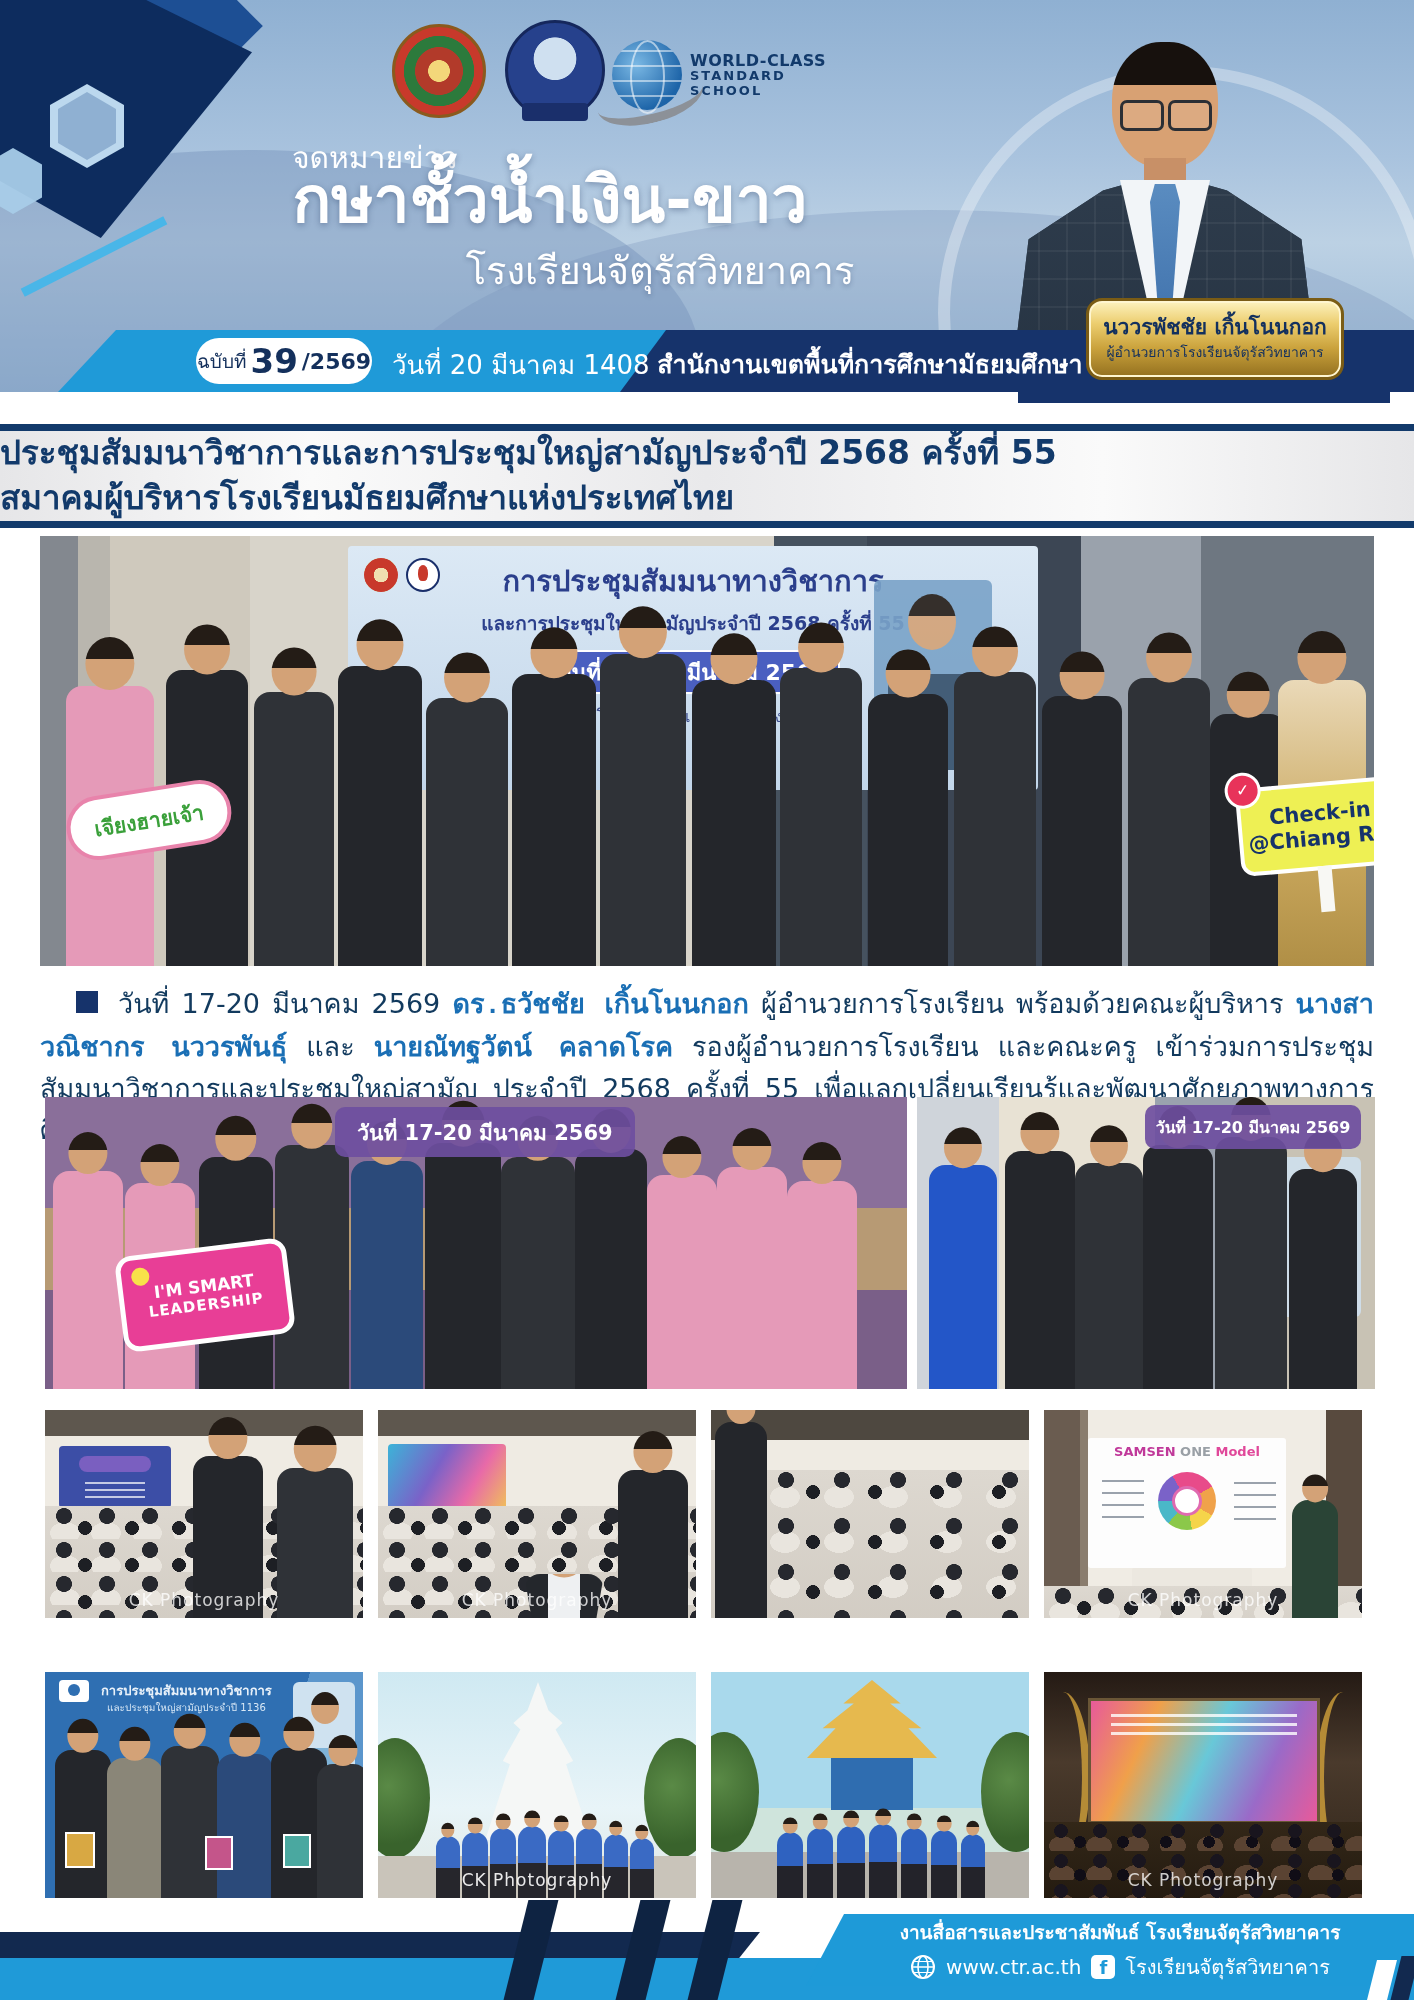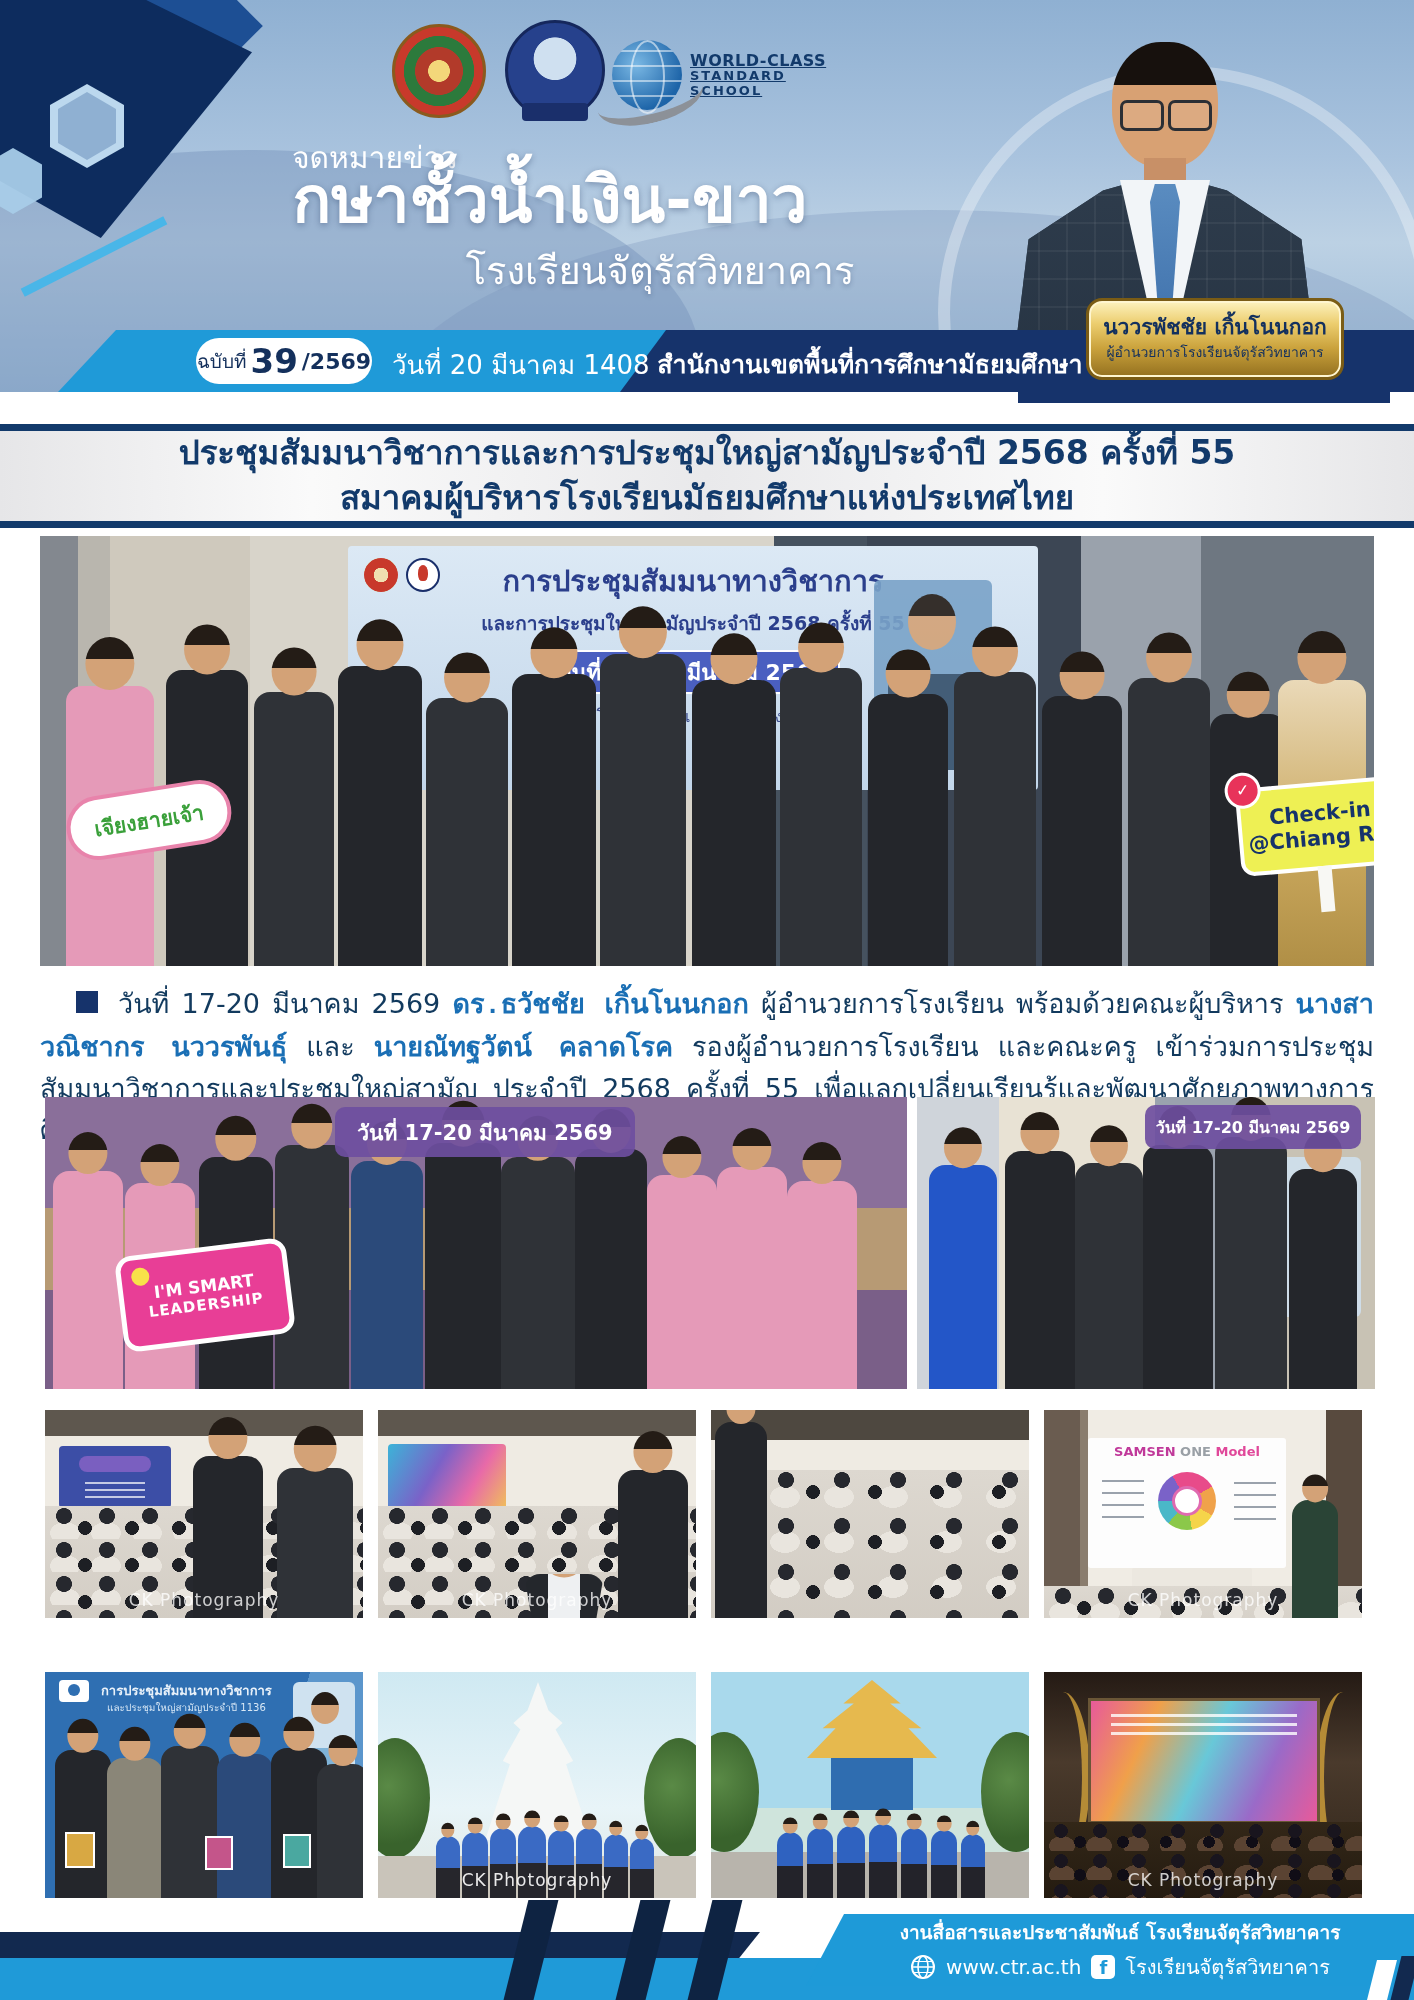--- a/index.html
+++ b/index.html
@@ -26,21 +26,21 @@
     background:radial-gradient(circle at 50% 38%,#cfe0f0 0 28%,#26418c 29% 100%);}
   .logo2 i{position:absolute;left:14px;bottom:-4px;width:66px;height:18px;background:#1a2f6b;border-radius:4px;display:block;}
   .wcss{position:absolute;left:612px;top:40px;display:flex;align-items:center;gap:8px;}
   .wcss .globe{width:70px;height:70px;border-radius:50%;position:relative;
     background:repeating-linear-gradient(0deg,transparent 0 13px,rgba(255,255,255,.5) 13px 15px),
                radial-gradient(circle at 35% 35%,#7ab8e4,#1d64a8 72%);}
   .wcss .globe::before{content:"";position:absolute;left:26%;top:0;width:44%;height:100%;
     border:2px solid rgba(255,255,255,.55);border-radius:50%;}
   .wcss .swoosh{position:absolute;left:-16px;top:34px;width:108px;height:40px;border-radius:50%;
     border-bottom:9px solid #8c9198;transform:rotate(-14deg);}
-  .wcss .wtxt{color:#123a6b;font-weight:bold;line-height:1.12;text-decoration:underline;}
+  .wcss .wtxt{color:#123a6b;font-weight:bold;line-height:1.12;}
   .wcss .l1{font-size:16px;letter-spacing:.5px;}
   .wcss .l2,.wcss .l3{font-size:13px;letter-spacing:2px;}
   
   .nl-label{position:absolute;left:292px;top:134px;font-size:30px;color:#fff;}
   .nl-title{position:absolute;left:170px;top:148px;width:760px;text-align:center;
     font-size:64px;font-weight:800;color:#fff;text-shadow:0 2px 6px rgba(20,40,80,.35);}
   .nl-school{position:absolute;left:300px;top:240px;width:720px;text-align:center;
     font-size:38px;color:#fff;text-shadow:0 2px 5px rgba(20,40,80,.3);}
   
   .ring{position:absolute;left:938px;top:66px;width:470px;height:470px;border-radius:50%;
@@ -78,21 +78,21 @@
   .issue-pill{position:absolute;left:196px;top:338px;width:176px;height:46px;background:#fff;border-radius:26px;
     display:flex;align-items:center;justify-content:center;gap:4px;color:#14305c;z-index:3;}
   .issue-pill .lab{font-size:19px;} .issue-pill .num{font-size:34px;font-weight:800;} .issue-pill .yr{font-size:22px;font-weight:600;}
   .issue-date{position:absolute;left:392px;top:344px;font-size:26px;color:#fff;z-index:3;}
   .office{position:absolute;left:650px;top:344px;width:440px;text-align:center;font-size:25px;font-weight:600;color:#fff;z-index:3;}
   .navy-strip{position:absolute;left:1018px;top:392px;width:372px;height:11px;background:#16336b;}
   
   .title-block{position:absolute;left:0;top:424px;width:1414px;height:104px;box-sizing:border-box;
     border-top:7px solid #123a6b;border-bottom:7px solid #123a6b;
     background:linear-gradient(90deg,#e6e6e8,#fafafa 22%,#e9e9eb 50%,#fafafa 78%,#e6e6e8);
-    display:flex;flex-direction:column;align-items:center;justify-content:center;}
+    display:flex;flex-direction:column;justify-content:center;}
   .title-block div{font-size:33px;font-weight:800;color:#123a6b;line-height:1.35;}
   
   .photo{position:absolute;overflow:hidden;background:#888;}
   .p{position:absolute;bottom:0;border-radius:16px 16px 0 0;background:#24262b;}
   .p::before{content:"";position:absolute;left:50%;top:0;transform:translate(-50%,-92%);
     width:56%;aspect-ratio:1/1.08;border-radius:50%;
     background:linear-gradient(180deg,#241c16 0 42%,#d3a277 42%);}
   .p.k2{background:#2f3237;} .p.navy{background:#2b4a7a;} .p.blue{background:#2356c8;}
   .p.pink{background:#e59ab8;} .p.tan{background:#8a8678;} .p.green{background:#2a4436;}
   .p.gold{background:linear-gradient(180deg,#ead9b8,#c9a75c 60%,#b08f46);}

